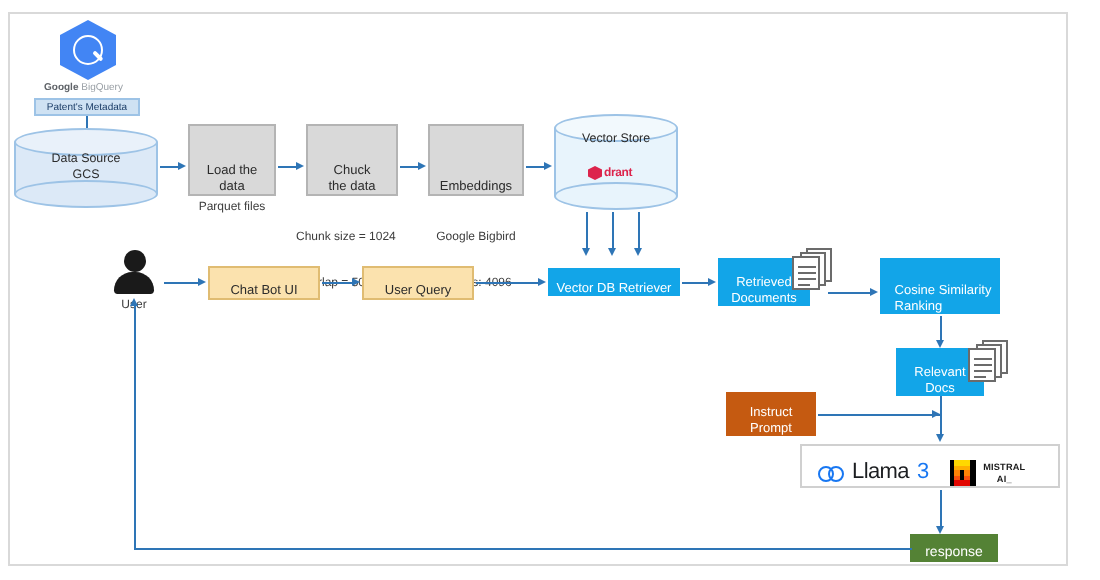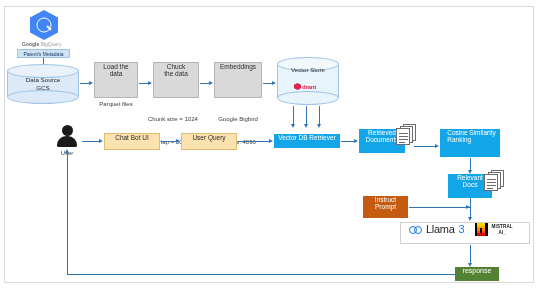--- a/index.html
+++ b/index.html
@@ -1,20 +1,20 @@
 <!DOCTYPE html>
 <html><head>
 <meta charset="utf-8">
 <style>
   html,body{margin:0;padding:0;background:#ffffff;}
   body{font-family:"Liberation Sans",sans-serif;}
   #canvas{position:relative;width:550px;height:290px;overflow:hidden;background:#fff;}
   .frame{position:absolute;left:4px;top:6px;width:530px;height:277px;border:1px solid #d9d9d9;background:#fff;box-sizing:border-box;}
 
-  .node{position:absolute;box-sizing:border-box;display:flex;align-items:flex-start;justify-content:center;text-align:center;line-height:1.12;}
+  .node{position:absolute;box-sizing:border-box;display:flex;align-items:flex-end;justify-content:center;text-align:center;line-height:1.12;}
 
   
   .grey{background:#d9d9d9;border:1px solid #b4b4b4;color:#2b2b2b;font-size:6.5px;}
   
   .tan{background:#fbe2ae;border:1px solid #e0bc72;color:#2b2b2b;font-size:6.5px;}
   
   .blue{background:#12a5e8;color:#ffffff;font-size:6.5px;border:0;}
   
   .orange{background:#c55a11;color:#ffffff;font-size:6.5px;border:0;}
   

